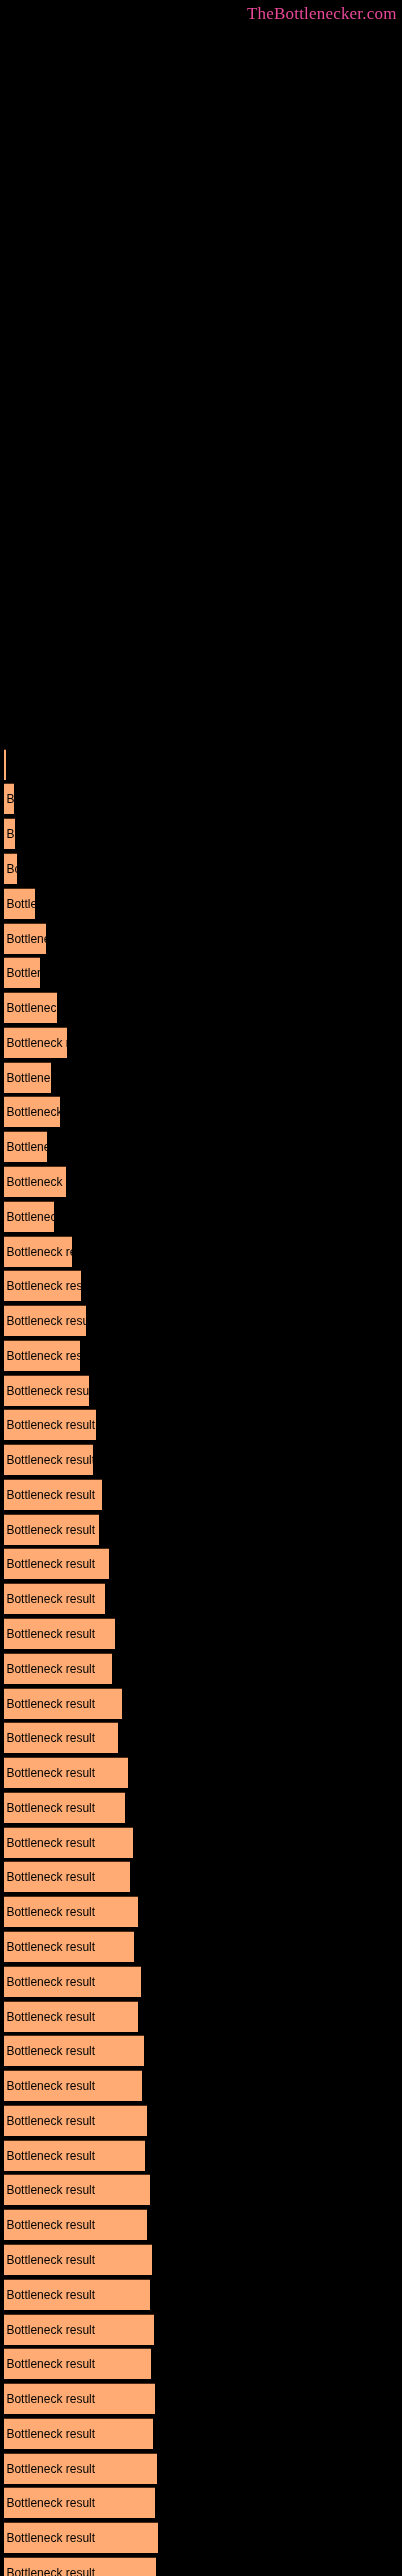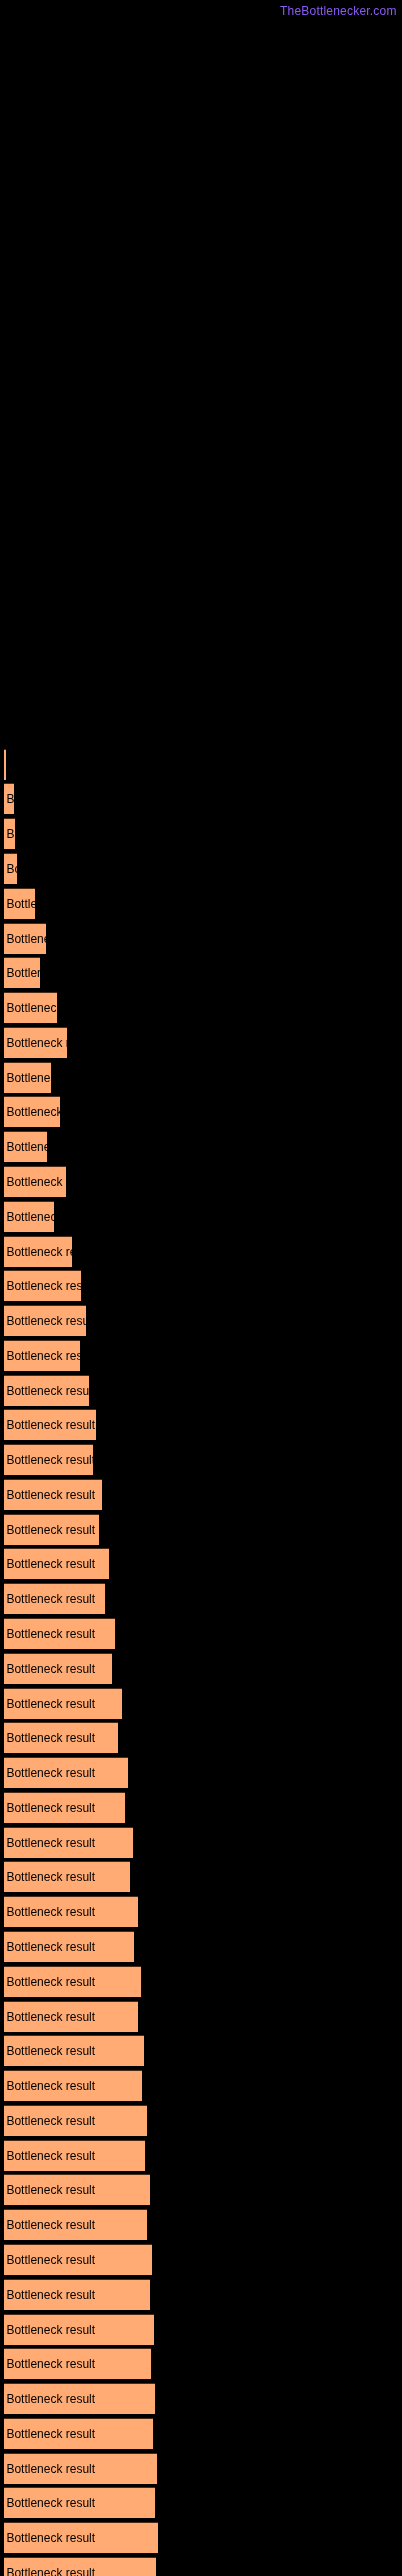--- a/index.html
+++ b/index.html
@@ -3,25 +3,25 @@
 <meta charset="utf-8">
 <style>
   html,body{margin:0;padding:0;background:#000;}
   body{
     width:403px;height:2576px;position:relative;overflow:hidden;
     font-family:"Liberation Sans","DejaVu Sans",sans-serif;
     background:#000000;
   }
   #watermark{
     position:absolute;top:4px;right:6.4px;
-    color:#8b5cf6;
-    font-size:12px;
+    color:#ec4899;
+    font-size:17px;
     letter-spacing:0.2px;
     white-space:nowrap;
-    font-family:Liberation Sans, sans-serif;
+    font-family:Liberation Serif, serif;
   }
   #plot{
     position:absolute;left:0;top:0;width:403px;height:2576px;
   }
   .bar-row{
     position:absolute;left:4px;
     height:31px;
   }
   .bar{
     position:absolute;left:0;top:0;height:100%;

